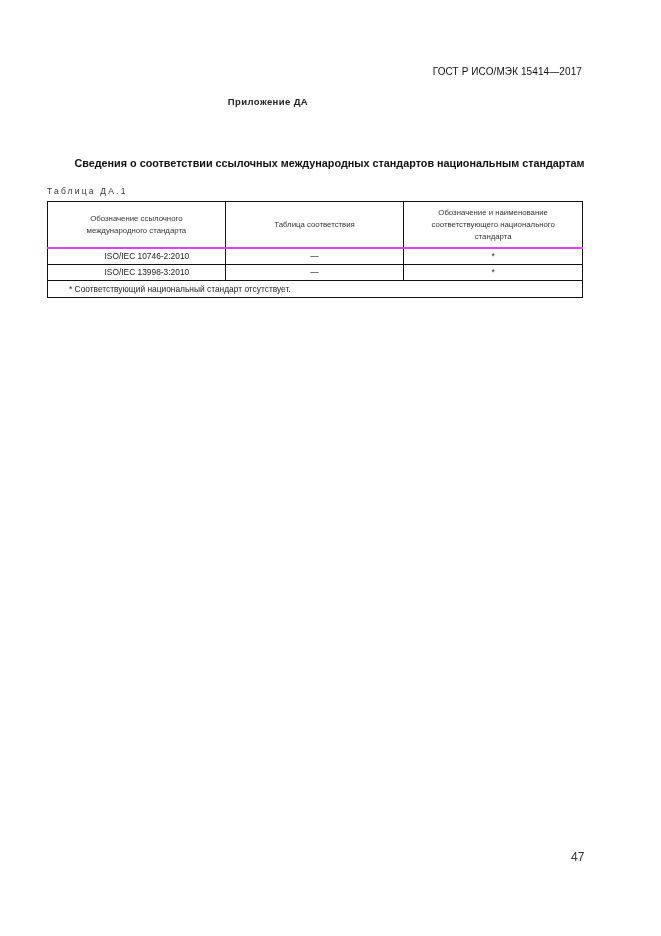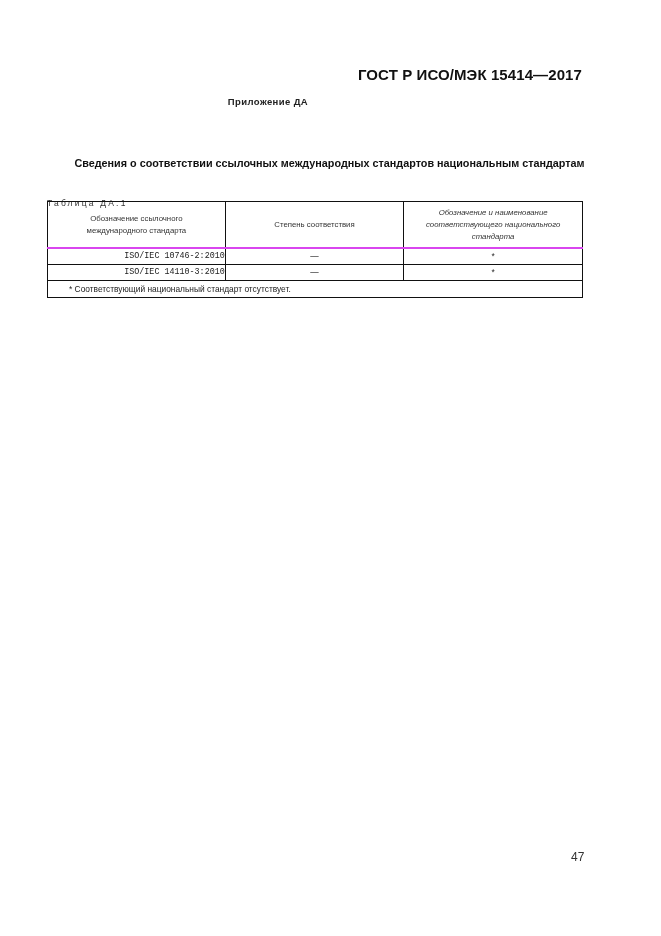--- a/index.html
+++ b/index.html
@@ -1,27 +1,27 @@
 <!DOCTYPE html>
 <html><head>
 <meta charset="utf-8">
 <style>
   html, body { margin:0; padding:0; background:#fff; }
   body { width:661px; height:936px; position:relative; font-family:"Liberation Sans", sans-serif; color:#111; overflow:hidden; }
   .abs { position:absolute; }
-  #std-number { right:79px; top:66px; font-size:15px; font-weight:bold; letter-spacing:0.1px; }
+  #std-number { right:79px; top:66px; font-size:10px; font-weight:normal; letter-spacing:0.1px; }
   #annex { left:0; width:536px; top:95px; text-align:center; font-size:9.5px; font-weight:bold; line-height:13px; letter-spacing:0.4px; color:#222; }
   #section-title { left:0; width:659px; top:157px; text-align:center; font-size:10.8px; font-weight:bold; }
-  #table-caption { left:47px; top:186px; font-size:8.5px; letter-spacing:2.2px; color:#333;margin-top:12px; }
+  #table-caption { left:47px; top:186px; font-size:8.5px; letter-spacing:2.2px; color:#333; }
   table { position:absolute; left:47px; top:201px; width:536px; border-collapse:collapse; font-size:8.4px; color:#222; }
   td, th { border:1px solid #111; padding:0; font-weight:normal; }
   th { height:45px; text-align:center; line-height:12px; font-size:7.8px; color:#333; }
   thead tr { border-bottom:2px solid #d946ef; }
   td { height:15px; line-height:15px; }
-  td.c1 { padding-left:21px; text-align:right;font-family:Liberation Mono, monospace; }
+  td.c1 { padding-left:21px; text-align:center; }
   td.c2, td.c3 { text-align:center; }
   td.note { padding-left:21px; height:16px;margin-top:24px; }
   #page-number { left:571px; top:850px; font-size:12px; color:#333; }
 </style>
 </head>
 <body>
 
 <div class="abs" id="std-number">ГОСТ Р ИСО/МЭК 15414—2017</div>
 
 <div class="abs" id="annex">
@@ -34,32 +34,32 @@
 
 <table>
   <colgroup>
     <col style="width:178px">
     <col style="width:179px">
     <col style="width:179px">
   </colgroup>
   <thead>
     <tr>
       <th style="padding:0 28px;">Обозначение ссылочного международного стандарта</th>
-      <th>Степень соответствия</th>
-      <th style="padding:0 16px;font-style:italic;">Обозначение и наименование соответствующего национального стандарта</th>
+      <th>Таблица соответствия</th>
+      <th style="padding:0 16px;">Обозначение и наименование соответствующего национального стандарта</th>
     </tr>
   </thead>
   <tbody>
     <tr>
       <td class="c1">ISO/IEC 10746-2:2010</td>
       <td class="c2">—</td>
       <td class="c3">*</td>
     </tr>
     <tr>
-      <td class="c1">ISO/IEC 14110-3:2010</td>
+      <td class="c1">ISO/IEC 13998-3:2010</td>
       <td class="c2">—</td>
       <td class="c3">*</td>
     </tr>
     <tr>
       <td class="note" colspan="3">*  Соответствующий национальный стандарт отсутствует.</td>
     </tr>
   </tbody>
 </table>
 
 <div class="abs" id="page-number">47</div>

